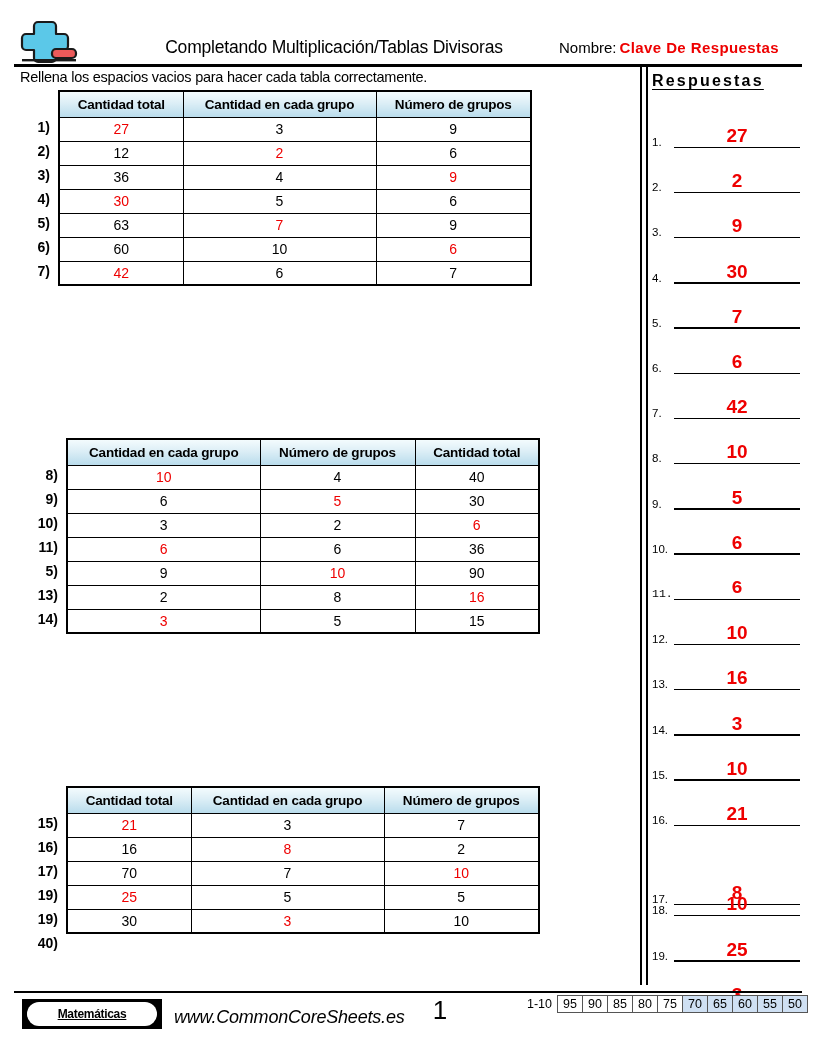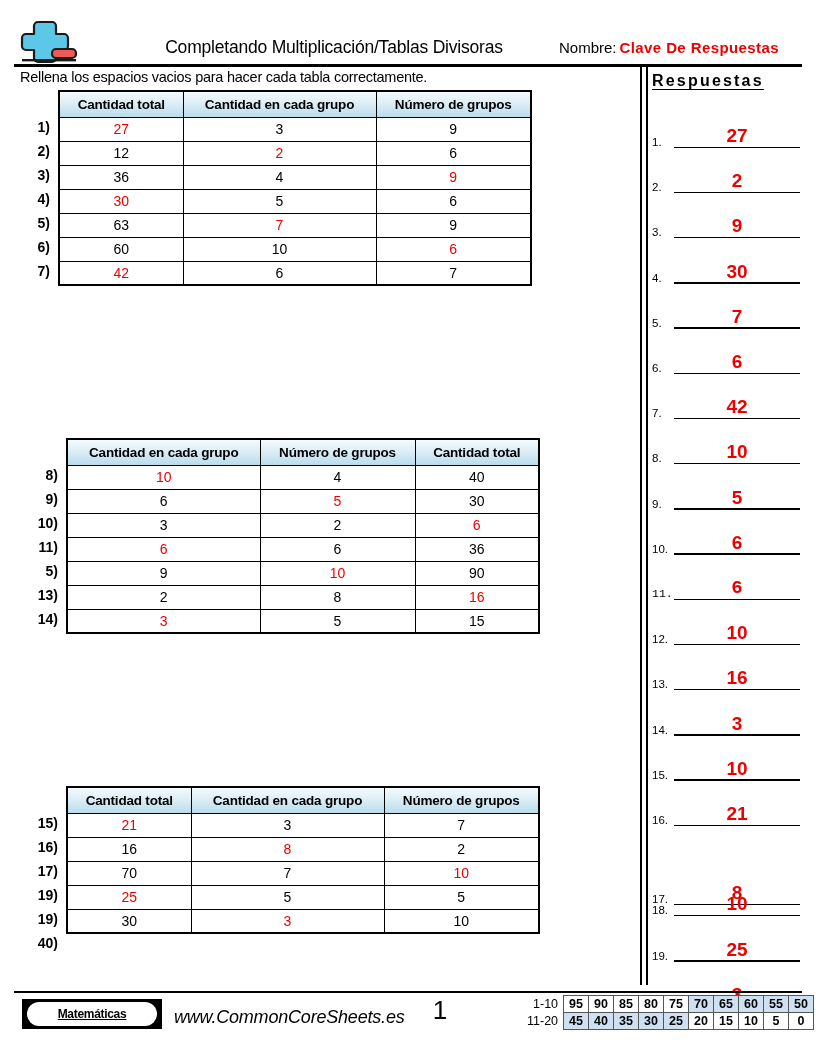--- a/index.html
+++ b/index.html
@@ -233,21 +233,20 @@
     border: none;
     height: 17px;
     white-space: nowrap;
   }
   #score-grid td.cell {
     border: 1px solid #555;
     width: 25px; height: 17px;
     text-align: center;
     font-size: 12.5px;
     background: #fff;
-    font-weight: bold;
   }
   #score-grid td.cell.shaded { background: #cfe0f3; }
 </style>
 </head>
 <body>
 
 <div id="page">
 
   <div id="header">
 
@@ -541,33 +540,20 @@
             <td class="cell">95</td>
             <td class="cell">90</td>
             <td class="cell">85</td>
             <td class="cell">80</td>
             <td class="cell">75</td>
             <td class="cell shaded">70</td>
             <td class="cell shaded">65</td>
             <td class="cell shaded">60</td>
             <td class="cell shaded">55</td>
             <td class="cell shaded">50</td>
-          </tr>
-          <tr>
-            <td class="lbl">11-20</td>
-            <td class="cell shaded">45</td>
-            <td class="cell shaded">40</td>
-            <td class="cell shaded">35</td>
-            <td class="cell shaded">30</td>
-            <td class="cell shaded">25</td>
-            <td class="cell">20</td>
-            <td class="cell">15</td>
-            <td class="cell">10</td>
-            <td class="cell">5</td>
-            <td class="cell">0</td>
           </tr>
         </tbody>
       </table>
   </div>
 
 <div class="rownum" style="left: 16px; top: 119px;">1)</div>
     <div class="rownum" style="left: 16px; top: 143px;">2)</div>
     <div class="rownum" style="left: 16px; top: 167px;">3)</div>
     <div class="rownum" style="left: 16px; top: 191px;">4)</div>
     <div class="rownum" style="left: 16px; top: 215px;">5)</div>

